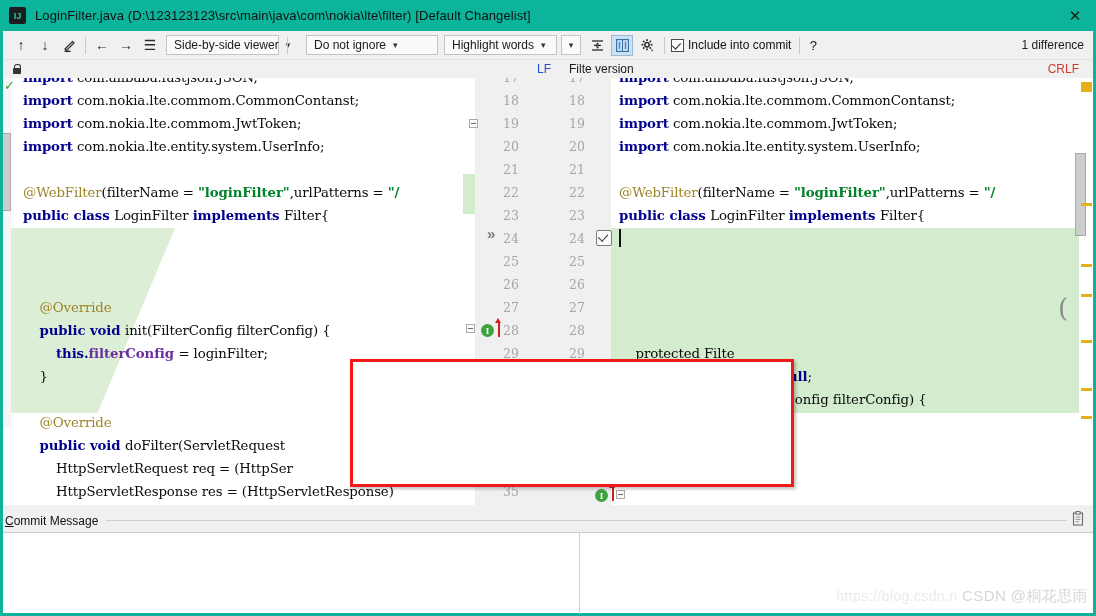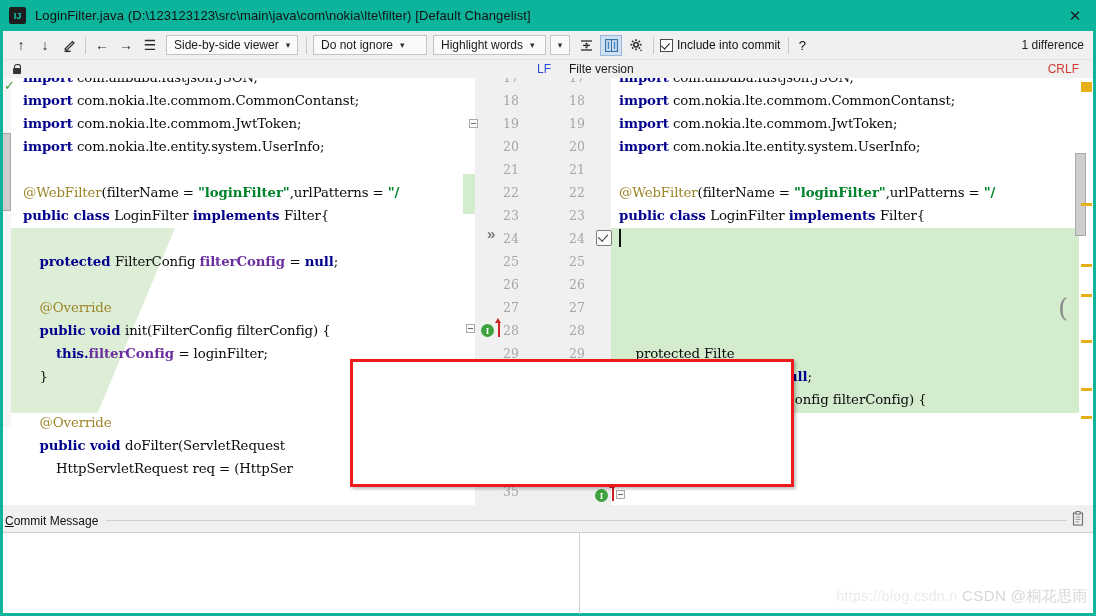--- a/index.html
+++ b/index.html
@@ -149,26 +149,26 @@
       <svg width="15" height="15" viewBox="0 0 15 15" aria-hidden="true">
         <path d="M3 11 L10.5 3.5 L12 5 L4.5 12.5 Z" fill="none" stroke="#2b2b2b" stroke-width="1.2"></path>
         <line x1="2.5" y1="13.3" x2="8.5" y2="13.3" stroke="#2b2b2b" stroke-width="1.5"></line>
       </svg>
     </div>
     <div class="tb-sep"></div>
     <div class="tb-btn">←</div>
     <div class="tb-btn">→</div>
     <div class="tb-btn">☰</div>
 
-    <div class="combo" style="width:132px;">
+    <div class="combo" style="width:113px;">
       <span>Side-by-side viewer</span>
       <span class="caret">▾</span>
     </div>
     <div class="tb-sep" style="margin-left:8px;"></div>
-    <div class="combo" style="width:114px;margin-left:2px;align-items:center;">
+    <div class="combo" style="width:132px;margin-left:14px;align-items:center;">
       <span>Do not ignore</span>
       <span class="caret">▾</span>
     </div>
     <div class="combo" style="width:113px;margin-left:6px;">
       <span>Highlight words</span>
       <span class="caret">▾</span>
     </div>
     <div class="combo narrow" style="width:20px;justify-content:center;padding:0;">
       <span class="caret" style="margin:0;">▾</span>
     </div>
@@ -235,30 +235,30 @@
 
     <div class="pane pane-left" id="leftPane">
         <div class="codeline" style="top: -12px; left: 6px;"><span class="kw">import</span><span class="pln"> com.alibaba.fastjson.JSON;</span></div>
         <div class="codeline" style="top: 11px; left: 6px;"><span class="kw">import</span><span class="pln"> com.nokia.lte.commom.CommonContanst;</span></div>
         <div class="codeline" style="top: 34px; left: 6px;"><span class="kw">import</span><span class="pln"> com.nokia.lte.commom.JwtToken;</span></div>
         <div class="codeline" style="top: 57px; left: 6px;"><span class="kw">import</span><span class="pln"> com.nokia.lte.entity.system.UserInfo;</span></div>
         <div class="codeline" style="top: 80px; left: 6px;"></div>
         <div class="codeline" style="top: 103px; left: 6px;"><span class="ann">@WebFilter</span><span class="pln">(filterName = </span><span class="str">"loginFilter"</span><span class="pln">,urlPatterns = </span><span class="str">"/</span></div>
         <div class="codeline" style="top: 126px; left: 6px;"><span class="kw">public class </span><span class="pln">LoginFilter </span><span class="kw">implements </span><span class="pln">Filter{</span></div>
         <div class="codeline" style="top: 149px; left: 6px;"></div>
-        <div class="codeline" style="top: 172px; left: 6px;"><span class="pln">    </span><span class="kw">protected </span><span class="pln">FilterConfig </span><span class="fld">filterConfig </span><span class="pln">= </span><span class="kw">null</span><span class="pln">;</span></div>
         <div class="codeline" style="top: 195px; left: 6px;"></div>
         <div class="codeline" style="top: 218px; left: 6px;"><span class="pln">    </span><span class="ann">@Override</span></div>
         <div class="codeline" style="top: 241px; left: 6px;"><span class="pln">    </span><span class="kw">public void </span><span class="pln">init(FilterConfig filterConfig) {</span></div>
         <div class="codeline" style="top: 264px; left: 6px;"><span class="pln">        </span><span class="kw">this.</span><span class="fld">filterConfig </span><span class="pln">= loginFilter;</span></div>
         <div class="codeline" style="top: 287px; left: 6px;"><span class="pln">    }</span></div>
         <div class="codeline" style="top: 310px; left: 6px;"></div>
         <div class="codeline" style="top: 333px; left: 6px;"><span class="pln">    </span><span class="ann">@Override</span></div>
         <div class="codeline" style="top: 356px; left: 6px;"><span class="pln">    </span><span class="kw">public void </span><span class="pln">doFilter(ServletRequest </span></div>
         <div class="codeline" style="top: 379px; left: 6px;"><span class="pln">        HttpServletRequest req = (HttpSer</span></div>
+        <div class="codeline" style="top: 402px; left: 6px;"><span class="pln">        HttpServletResponse res = (HttpServletResponse)</span></div>
       </div>
 
     <div class="editstrip-l"></div>
     <div class="gutter left" id="gutLeft">
         <div class="gnum" style="top: -12px;">17</div>
         <div class="gnum" style="top: 11px;">18</div>
         <div class="gnum" style="top: 34px;">19</div>
         <div class="gnum" style="top: 57px;">20</div>
         <div class="gnum" style="top: 80px;">21</div>
         <div class="gnum" style="top: 103px;">22</div>

